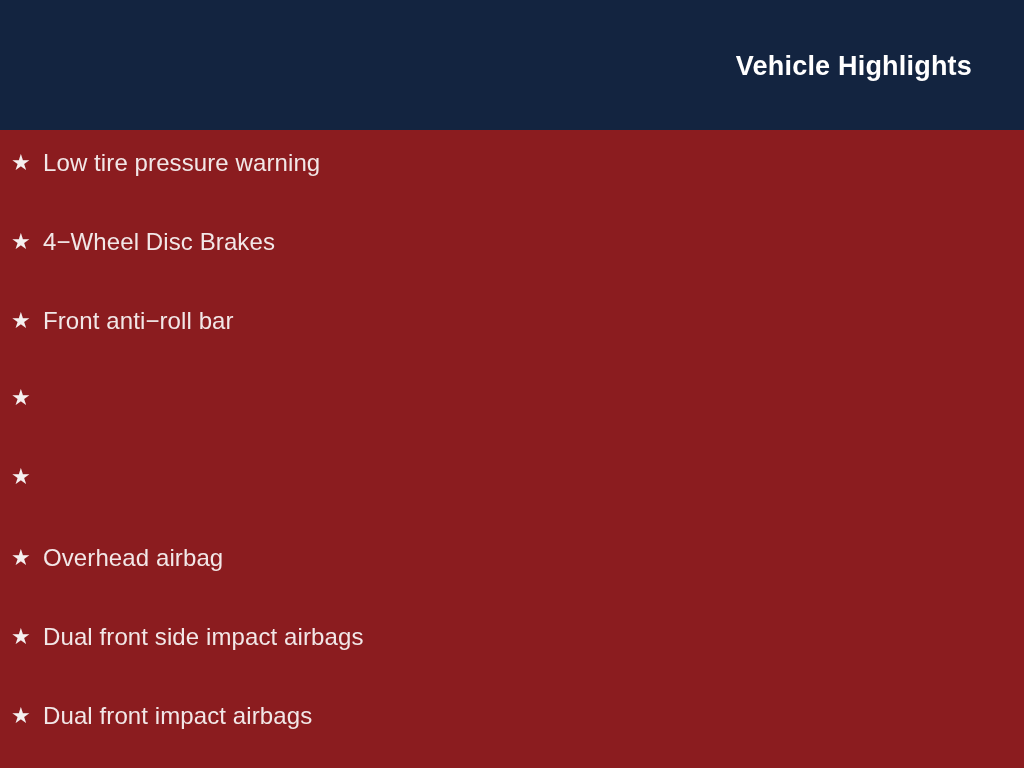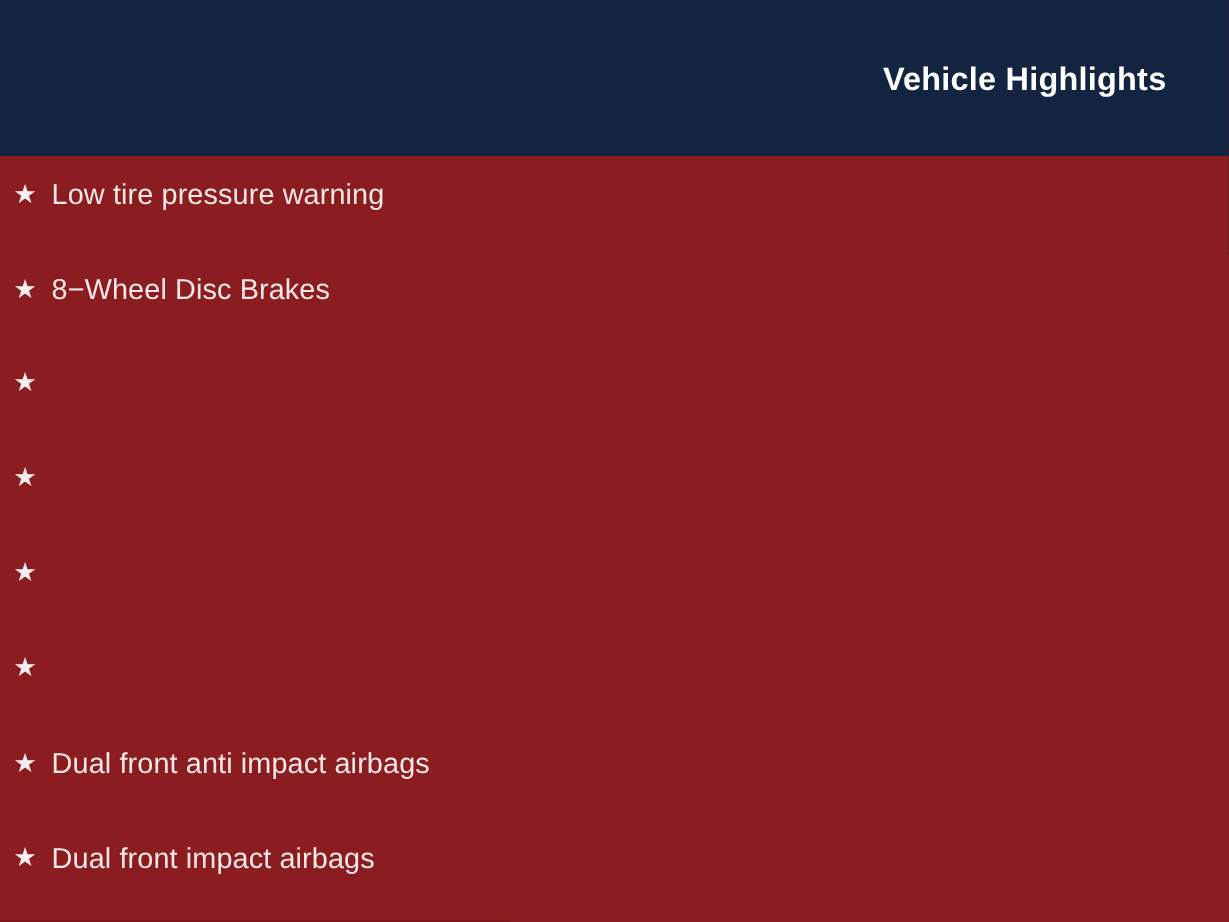--- a/index.html
+++ b/index.html
@@ -113,42 +113,44 @@
   <div class="body">
     <ul class="feature-list">
 
       <li class="feature-item">
         <span class="star-bullet">★</span>
         <span class="feature-label">Low tire pressure warning</span>
       </li>
 
       <li class="feature-item">
         <span class="star-bullet">★</span>
-        <span class="feature-label">8−Wheel Disc Brakes</span>
+        <span class="feature-label">4−Wheel Disc Brakes</span>
+      </li>
+
+      <li class="feature-item">
+        <span class="star-bullet">★</span>
+        <span class="feature-label">Front anti−roll bar</span>
       </li>
 
       <li class="feature-item">
         <span class="star-bullet">★</span>
       </li>
 
       <li class="feature-item">
         <span class="star-bullet">★</span>
       </li>
 
       <li class="feature-item">
         <span class="star-bullet">★</span>
+        <span class="feature-label">Overhead airbag</span>
       </li>
 
       <li class="feature-item">
         <span class="star-bullet">★</span>
-      </li>
-
-      <li class="feature-item">
-        <span class="star-bullet">★</span>
-        <span class="feature-label">Dual front anti impact airbags</span>
+        <span class="feature-label">Dual front side impact airbags</span>
       </li>
 
       <li class="feature-item">
         <span class="star-bullet">★</span>
         <span class="feature-label">Dual front impact airbags</span>
       </li>
 
     </ul>
   </div>
 

